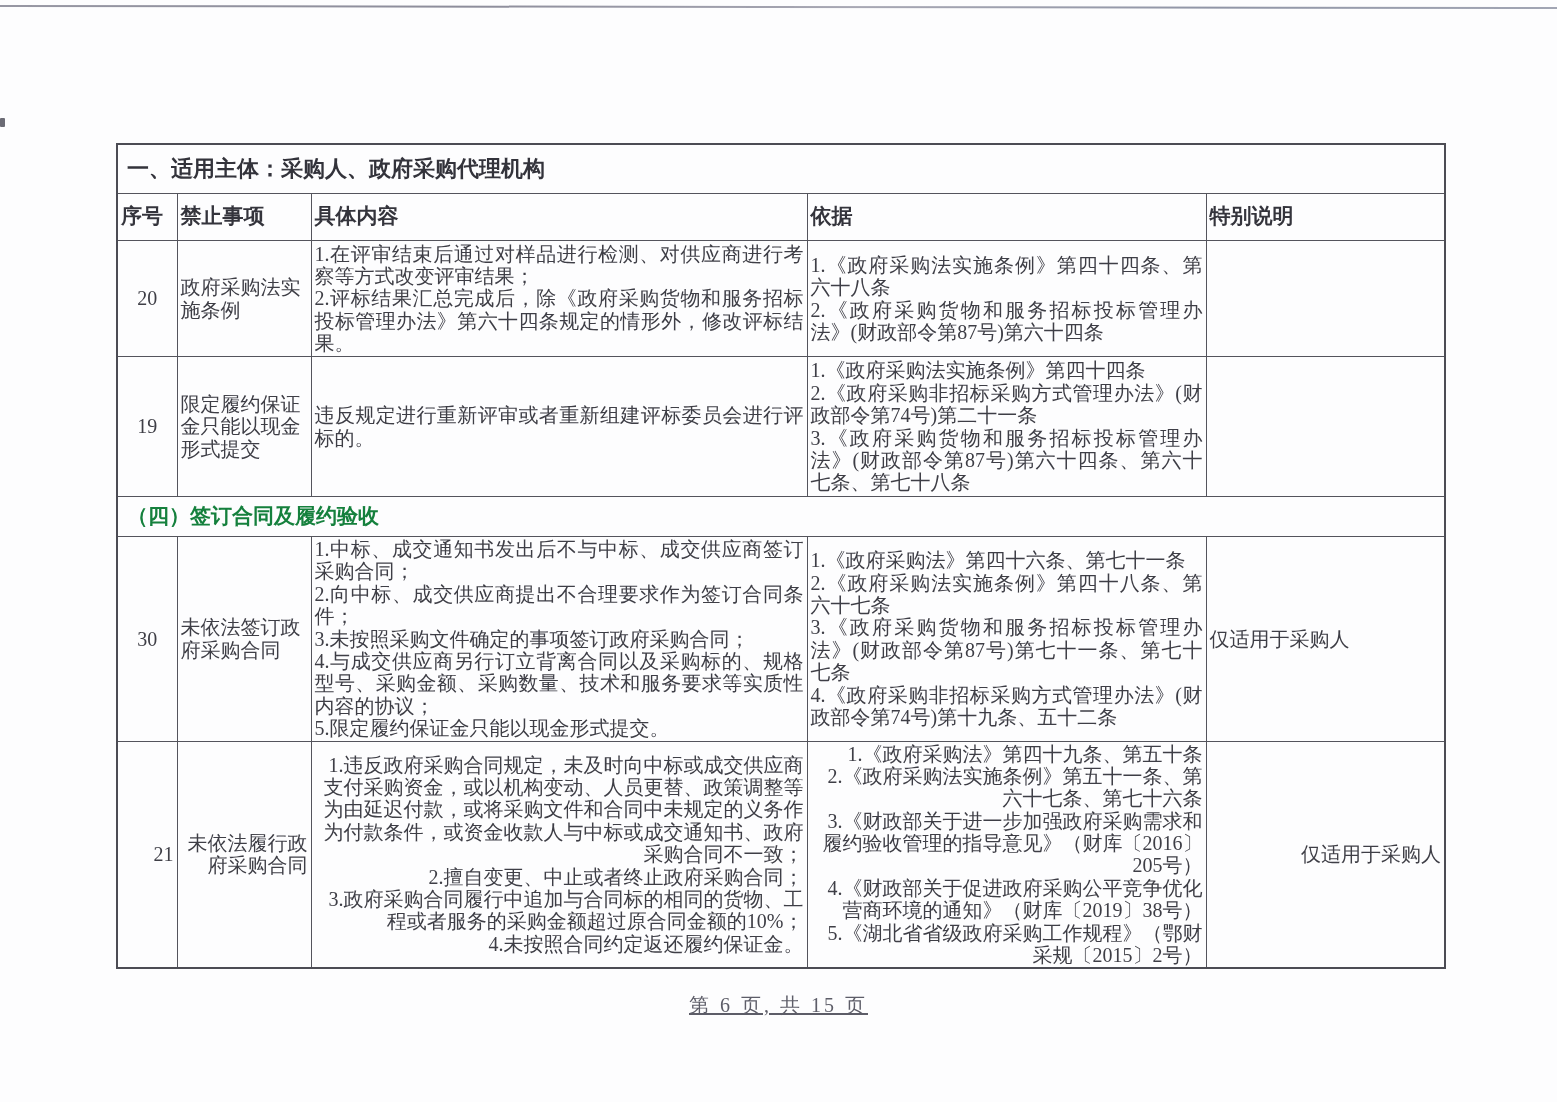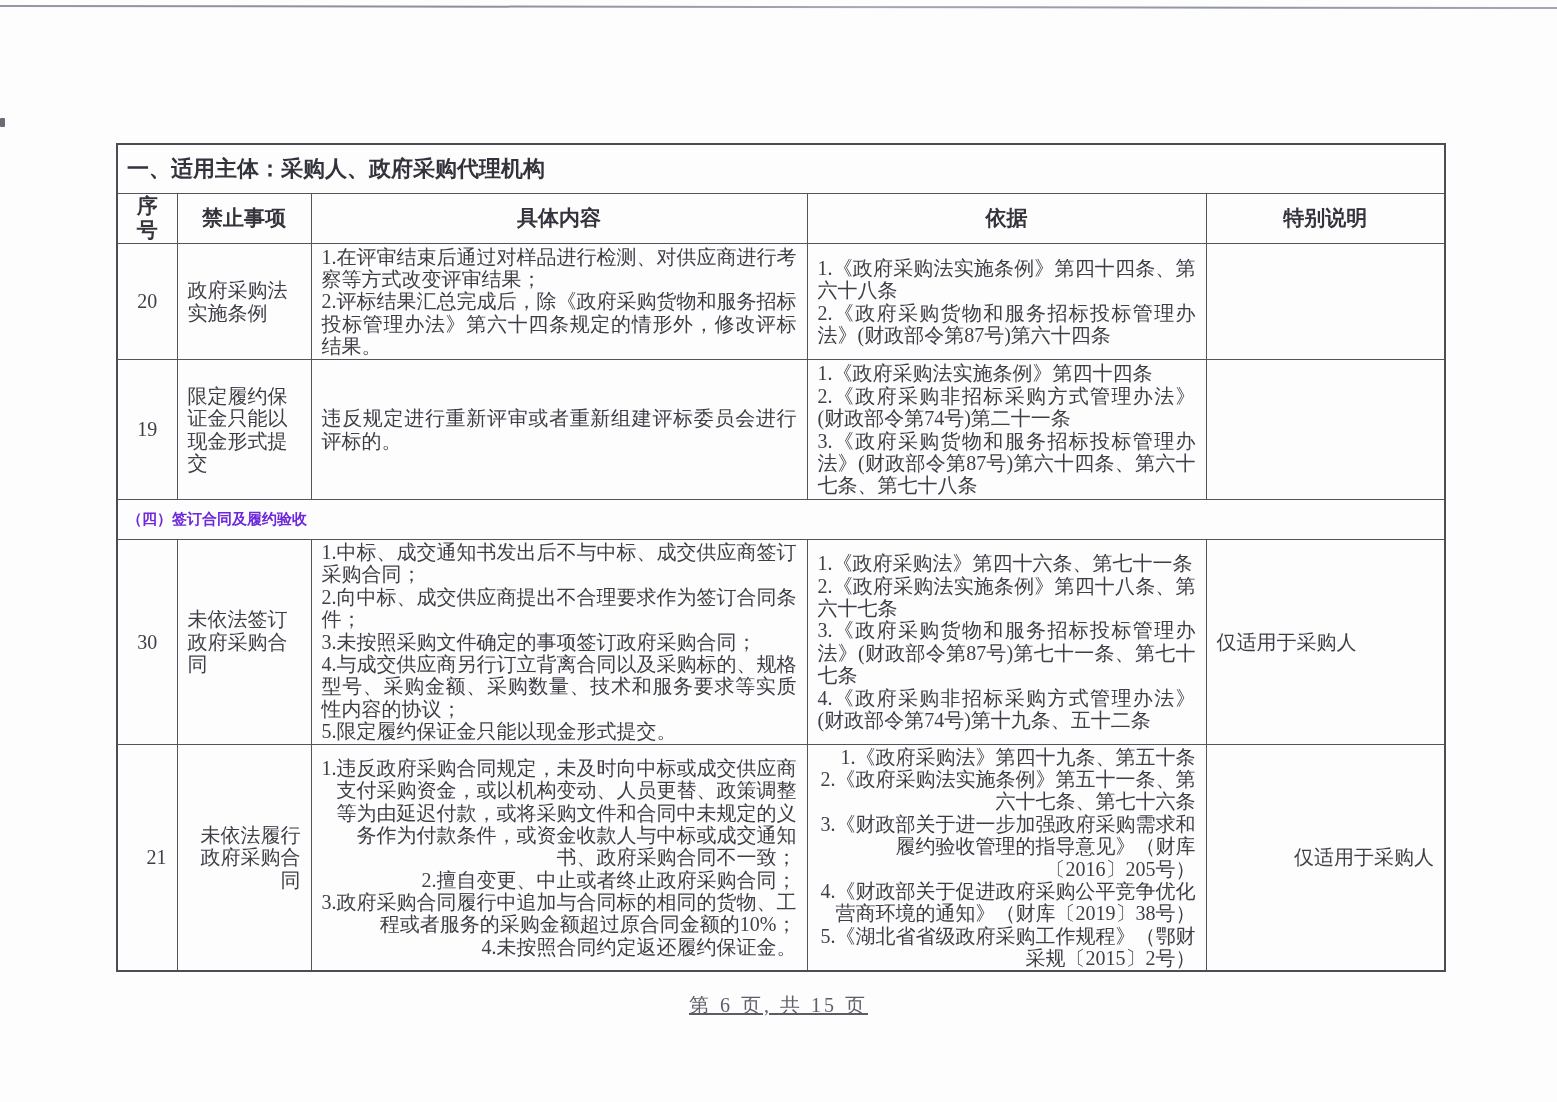--- a/index.html
+++ b/index.html
@@ -21,46 +21,46 @@
     background:#6b6b75;border-radius:1px;
   }
   table.main{
     position:absolute;left:116px;top:143px;
     width:1328px;
     border-collapse:collapse;
     table-layout:fixed;
   }
   table.main td{
     border:1.6px solid #54545c;
-    padding:1px 10px;
+    padding:1px 3px;
     font-size:20px;
     line-height:1.12;
     vertical-align:middle;
     overflow:hidden;
   }
   table.main{border:2.2px solid #4c4c54;}
   tr.r-title td{
     height:46px;
     font-weight:bold;
     font-size:22px;
     color:#33333b;
     padding-left:9px;
   }
   tr.r-header td{
     height:44px;
     font-weight:bold;
     font-size:21px;
-    text-align:center;
+    text-align:left;
     color:#34343c;
   }
   tr.r-section td{
     height:37px;
     font-weight:bold;
-    font-size:15px;
-    color:#6d28d9;
+    font-size:21px;
+    color:#15803d;
     padding-left:9px;
   }
   tr.r18 td{height:113px;}
   tr.r19 td{height:137px;}
   tr.r20 td{height:195px;}
   tr.r21 td{height:215px;text-align:right;}
   td.c-no{text-align:center;}
   td.c-item{text-align:left;}
   td.c-content,td.c-basis{
     text-align:justify;

